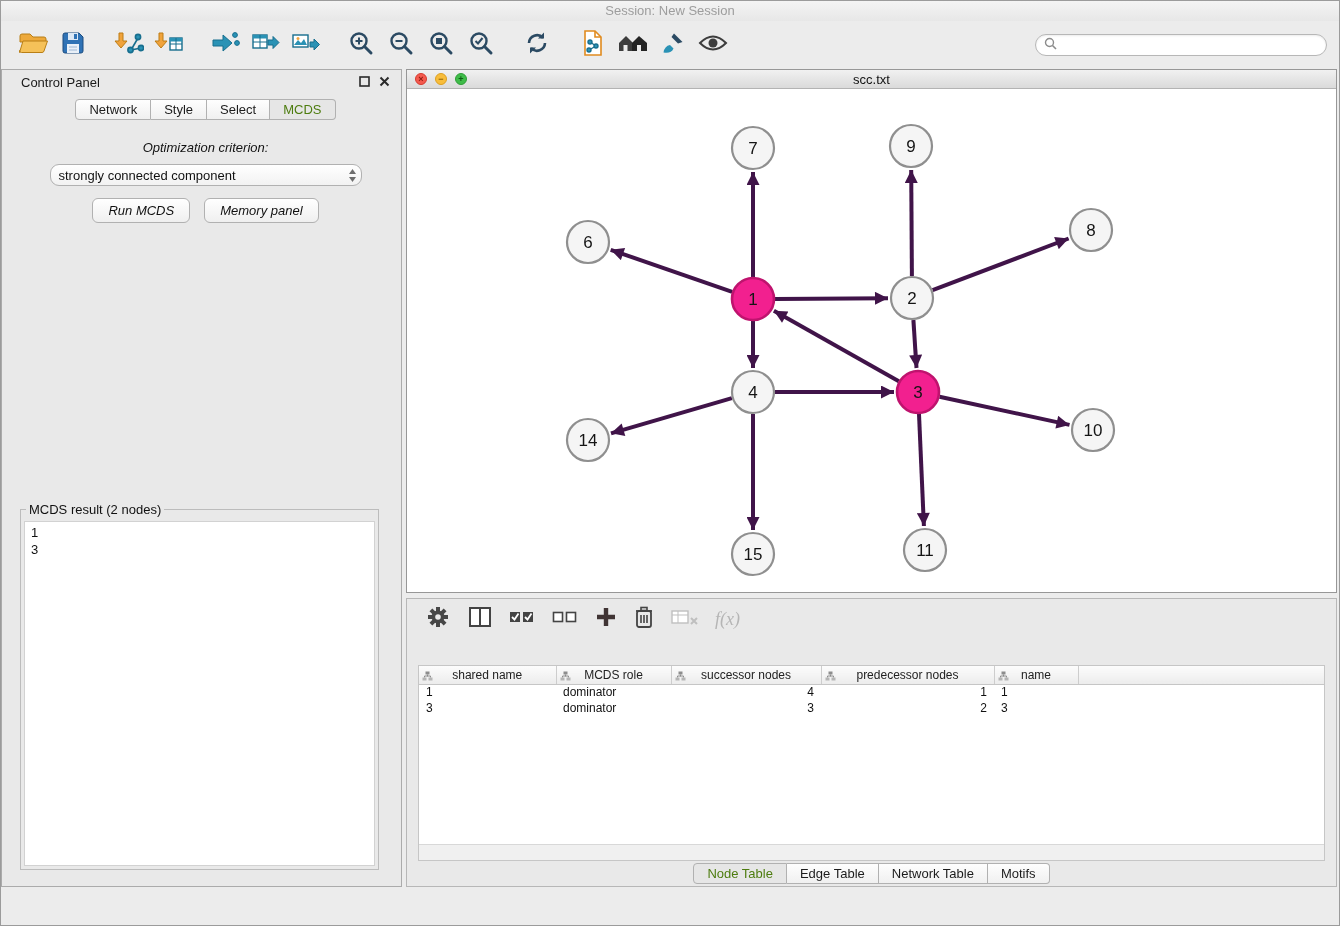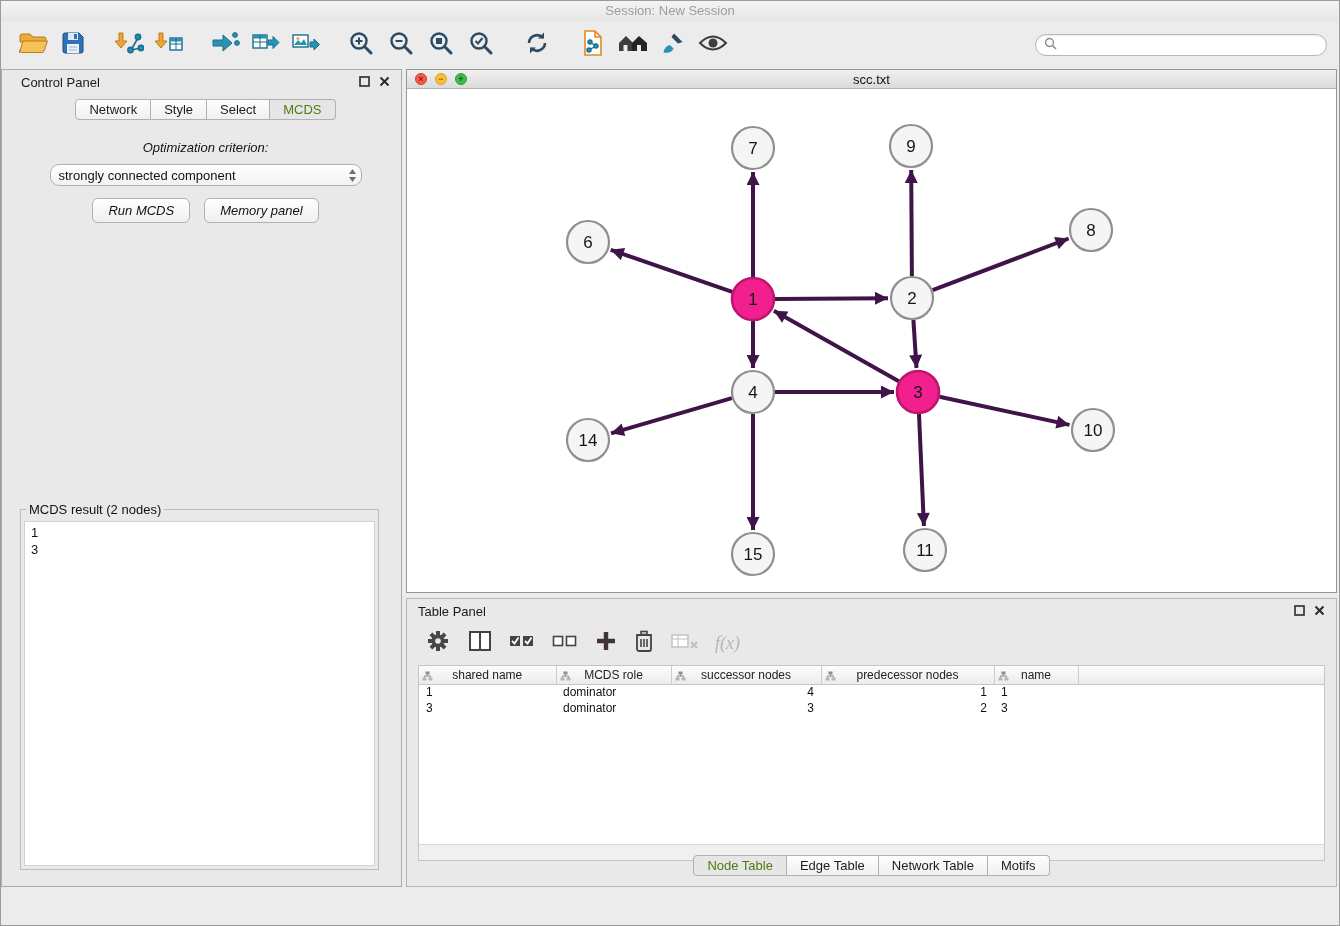--- a/index.html
+++ b/index.html
@@ -67,21 +67,21 @@
     background:#fff; border:1px solid #c6c6c6; overflow:hidden; }
   table.node-table { border-collapse:collapse; table-layout:fixed; width:100%; }
   table.node-table th { height:18px; background:linear-gradient(#fcfcfc,#ececec);
     border-right:1px solid #cdcdcd; border-bottom:1px solid #c6c6c6;
     font-size:12px; font-weight:normal; color:#222; position:relative; padding:0; text-align:center; }
   table.node-table th.filler { border-right:none; }
   .sort-ic { position:absolute; left:3px; top:4px; }
   table.node-table td { height:16px; font-size:12px; color:#111; padding:0 7px; white-space:nowrap; }
   table.node-table td.num { text-align:right; }
   .hscroll { position:absolute; left:0; right:0; bottom:0; height:16px; background:#f0f0f0; border-top:1px solid #d8d8d8; }
-  .table-tabs { position:absolute; left:0; right:0; bottom:10px; display:flex; justify-content:center; }
+  .table-tabs { position:absolute; left:0; right:0; bottom:2px; display:flex; justify-content:center; }
   
   .statusbar { position:absolute; left:0; bottom:0; width:100%; height:33px;
     background:linear-gradient(#f5f5f5,#e0e0e0); border-top:1px solid #b5b5b5;
     display:flex; align-items:center; padding:0 8px; }
   .list-btn { width:27px; height:22px; border:1px solid #a9a9a9; border-radius:3px;
     background:linear-gradient(#ffffff,#ededed); display:flex; align-items:center; justify-content:center; }
   .memory-btn { margin-left:auto; height:21px; border:1px solid #a9a9a9; border-radius:4px;
     background:linear-gradient(#ffffff,#ededed); display:flex; align-items:center; gap:6px; padding:0 11px; font-size:12px; color:#111; }
   .mem-dot { width:9px; height:9px; border-radius:50%; background:#35c135; border:1px solid #259225; }
 </style>
@@ -359,31 +359,20 @@
           </g>
           <g>
             <circle cx="518" cy="461" r="21" fill="#f5f5f5" stroke="#8f8f8f" stroke-width="2.2"></circle>
             <text x="518" y="467" text-anchor="middle" class="node-label" fill="#151515">11</text>
           </g>
         </svg>
     </div>
   </div>
 
   <div class="table-panel">
-    <div class="panel-header">
-      <span>Table Panel</span>
-      <span class="ph-icons">
-        <span><svg width="11" height="11">
-              <rect x="1" y="1" width="9" height="9" fill="none" stroke="#2a2a2a" stroke-width="1.6"></rect>
-            </svg></span>
-        <span><svg width="11" height="11">
-              <path d="M1.5 1.5 L9.5 9.5 M9.5 1.5 L1.5 9.5" stroke="#2a2a2a" stroke-width="2"></path>
-            </svg></span>
-      </span>
-    </div>
     <div class="table-toolbar">
       <span class="tt-icon">
           <span><svg width="26" height="26" viewBox="0 0 26 26">
               <g fill="#474747">
                 <rect x="11" y="3" width="4" height="20"></rect>
                 <rect x="11" y="3" width="4" height="20" transform="rotate(45 13 13)"></rect>
                 <rect x="11" y="3" width="4" height="20" transform="rotate(90 13 13)"></rect>
                 <rect x="11" y="3" width="4" height="20" transform="rotate(135 13 13)"></rect>
                 <circle cx="13" cy="13" r="6.5"></circle>
               </g>

